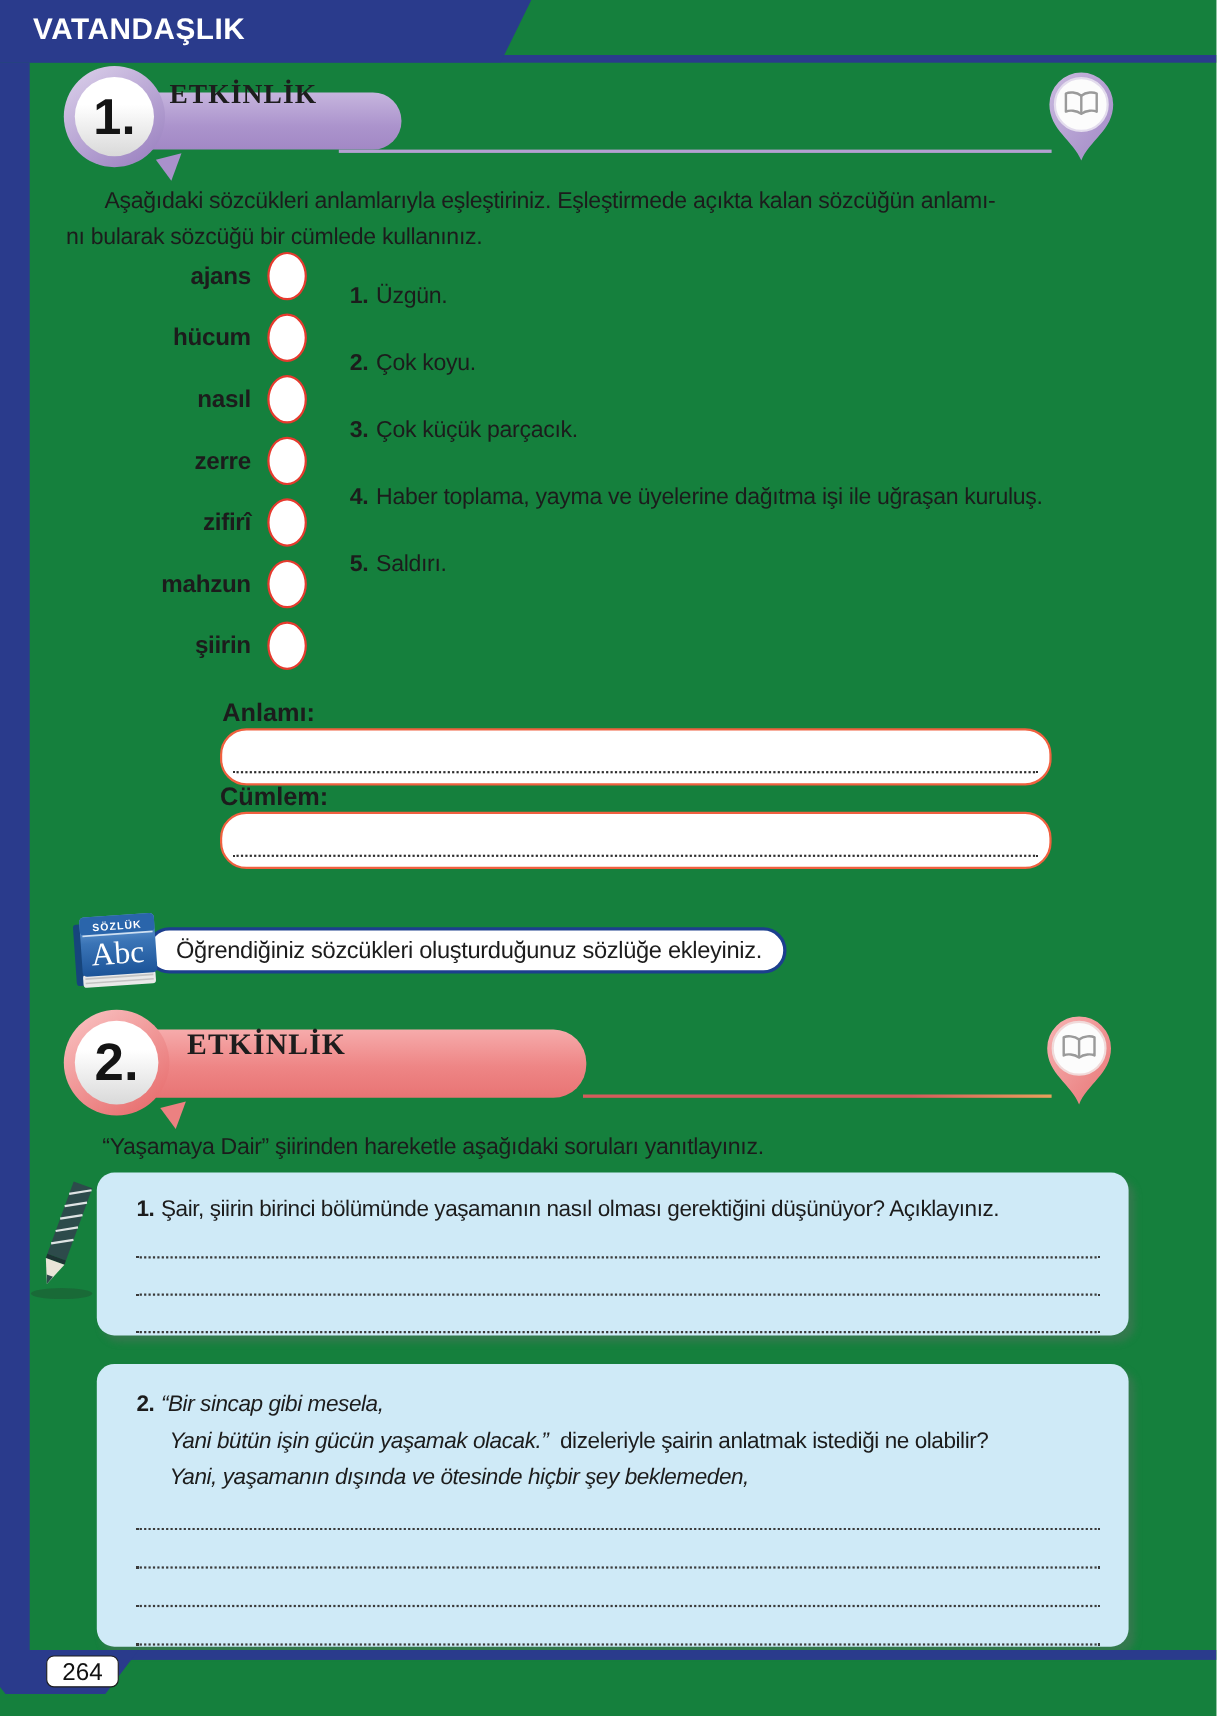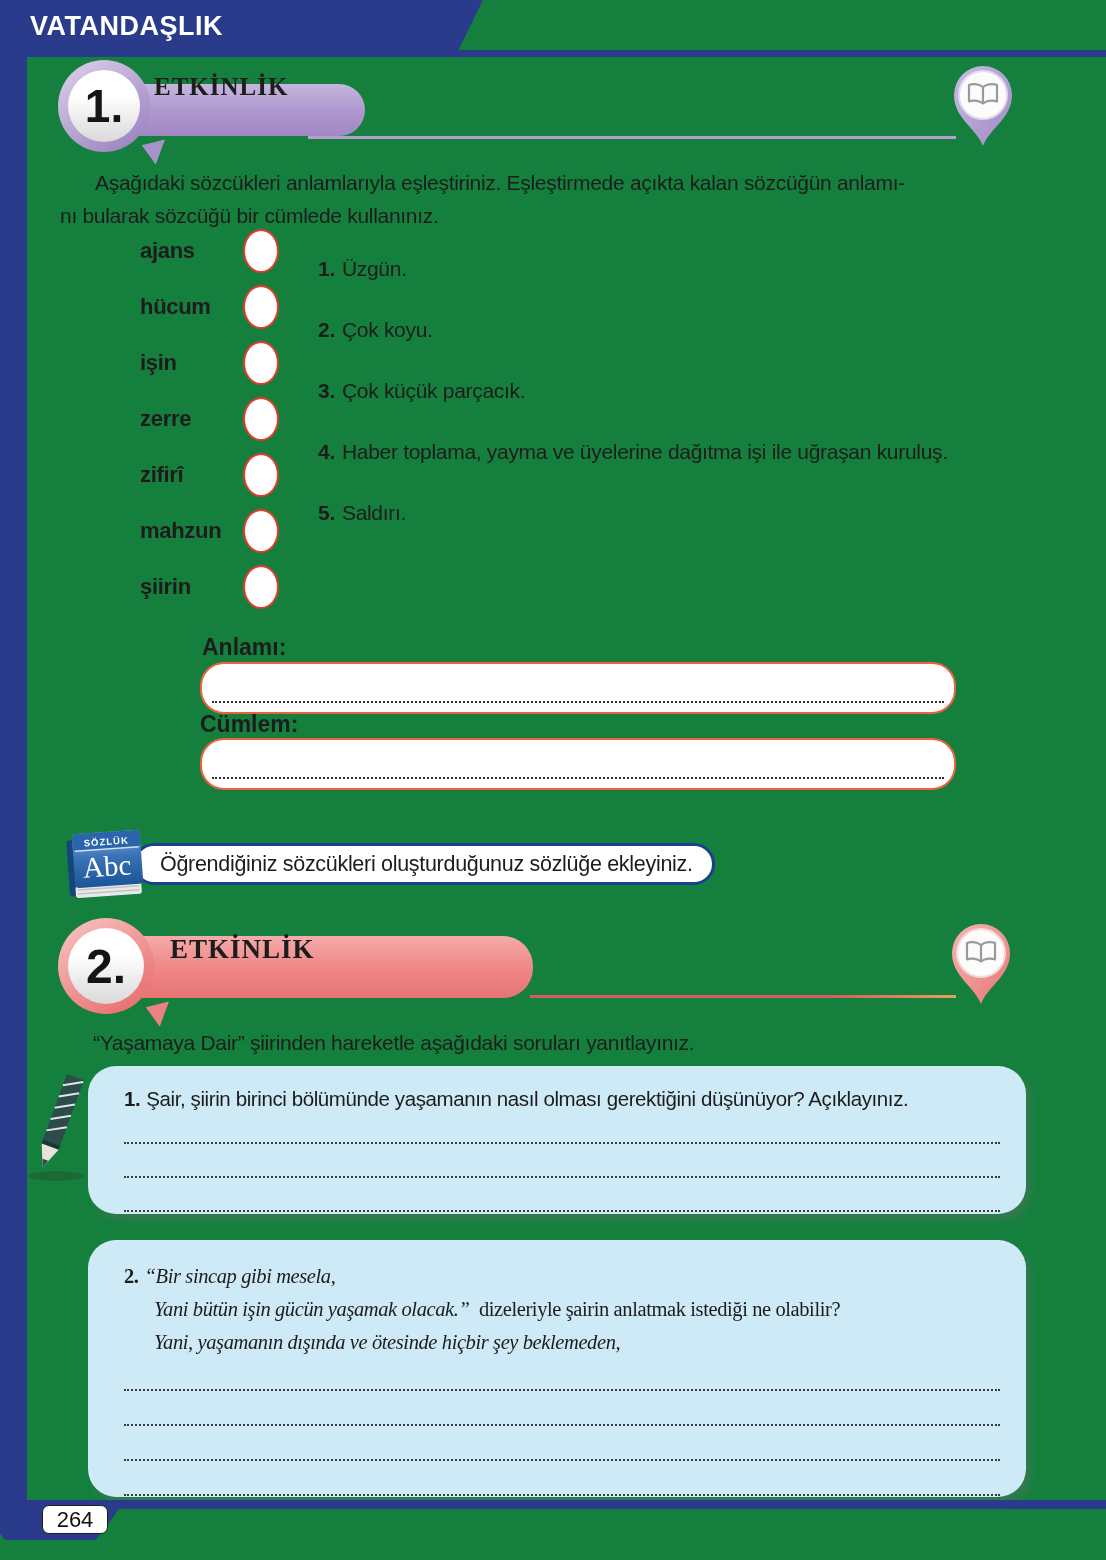--- a/index.html
+++ b/index.html
@@ -59,21 +59,21 @@
   .pin-icon{position:absolute;}
 
   
   .txt{font-size:21px;letter-spacing:-0.3px;line-height:33px;color:#1c1c1c;}
   .instructions{position:absolute;left:60px;top:166px;width:940px;white-space:nowrap;}
   .ind{text-indent:35px;}
 
   
   .word-list{position:absolute;left:140px;top:230px;}
   .word-row{display:flex;align-items:center;height:41px;margin-bottom:15px;}
-  .word-label{display:inline-block;width:88px;font-weight:bold;font-size:22px;letter-spacing:-0.3px;}
+  .word-label{display:inline-block;width:88px;text-align:right;font-weight:bold;font-size:22px;letter-spacing:-0.3px;}
   .match-circle{display:inline-block;width:32px;height:40px;border:2.5px solid #e63a2e;
                 border-radius:50%;margin-left:15px;background:#fff;}
   .def-list{position:absolute;left:318px;top:256px;width:760px;white-space:nowrap;}
   .def{margin-bottom:35px;font-size:21px;letter-spacing:-0.3px;line-height:26px;}
   .def b{margin-right:7px;}
 
   
   .field-label{position:absolute;font-size:23px;font-weight:bold;}
   .answer-field{position:absolute;left:200px;width:752px;height:48px;border:2.5px solid #f0603f;
                 border-radius:24px;background:#fff;}
@@ -81,25 +81,25 @@
 
   
   .dict-pill{position:absolute;left:133px;top:843px;width:582px;height:42px;border:3.5px solid #1c3f8e;
              border-radius:23px;display:flex;align-items:center;padding-left:24px;box-sizing:border-box;
              font-size:21.5px;letter-spacing:-0.3px;background:#fff;}
   .dict-book{position:absolute;left:62px;top:826px;z-index:2;}
 
   
   .intro2{position:absolute;left:93px;top:1026px;width:900px;}
 
-  .q-box{position:absolute;left:88px;width:938px;background:#cfeaf7;border-radius:28px;
+  .q-box{position:absolute;left:88px;width:938px;background:#cfeaf7;border-radius:16px;
          box-shadow:5px 6px 7px rgba(110,110,110,.35);box-sizing:border-box;
          padding:16px 26px 0 36px;}
   .q-box-1{top:1066px;height:148px;}
-  .q-box-2{top:1240px;height:257px;padding-top:20px;font-family:Liberation Serif, serif;}
+  .q-box-2{top:1240px;height:257px;padding-top:20px;}
   .q-text{font-size:20.5px;letter-spacing:-0.4px;line-height:33px;white-space:nowrap;}
   .q-text b{margin-right:6px;}
   .q-quote{font-style:italic;}
   .q-cont{padding-left:30px;}
   .ans-line{height:32px;border-bottom:2px dotted #3a3a3a;}
   .q-box-2 .ans-line{height:33px;}
   .ans-block{margin-top:4px;}
 
   .pencil-icon{position:absolute;left:24px;top:1070px;z-index:3;}
 </style>
@@ -147,21 +147,21 @@
   <div class="word-list">
     <div class="word-row">
       <span class="word-label">ajans</span>
       <span class="match-circle"></span>
     </div>
     <div class="word-row">
       <span class="word-label">hücum</span>
       <span class="match-circle"></span>
     </div>
     <div class="word-row">
-      <span class="word-label">işin</span>
+      <span class="word-label">nasıl</span>
       <span class="match-circle"></span>
     </div>
     <div class="word-row">
       <span class="word-label">zerre</span>
       <span class="match-circle"></span>
     </div>
     <div class="word-row">
       <span class="word-label">zifirî</span>
       <span class="match-circle"></span>
     </div>

